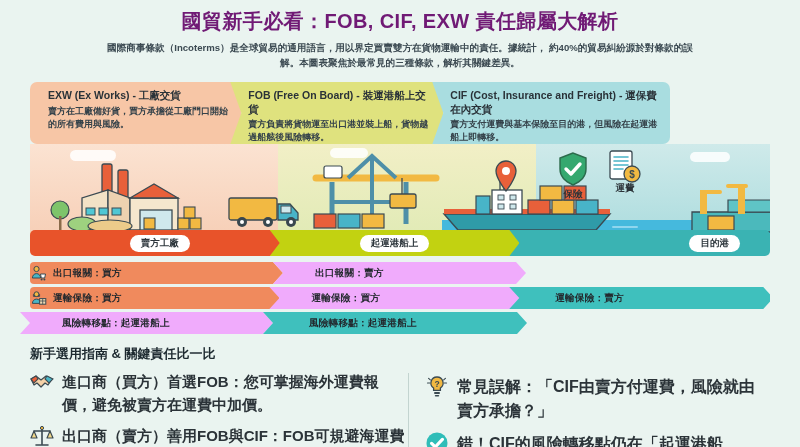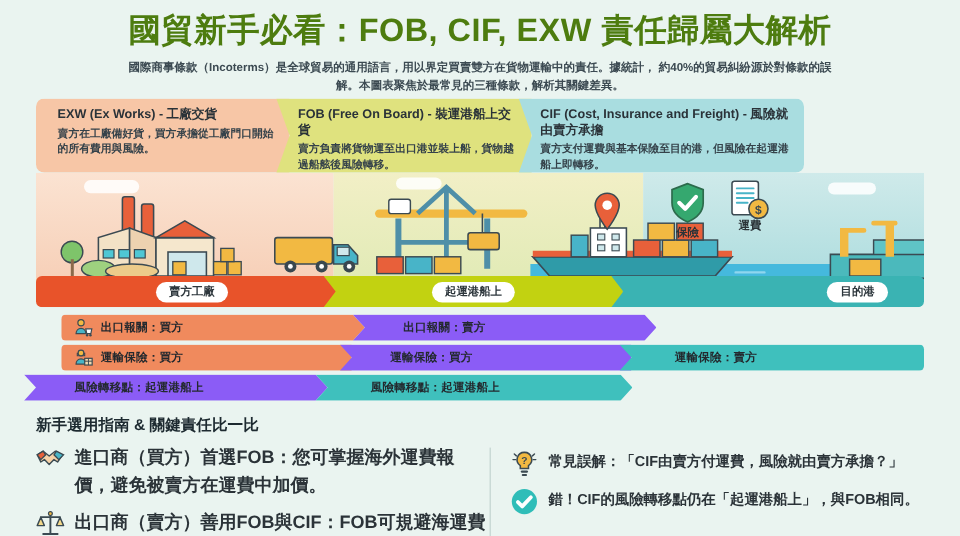--- a/index.html
+++ b/index.html
@@ -9,22 +9,22 @@
     background: #eaf4f0;
     color: #2b3338;
     overflow: hidden;
     position: relative;
   }
   .page { position: relative; width: 800px; height: 447px; background: #eaf4f0; }
 
   
   .header { padding: 9px 60px 0; text-align: center; }
   .title {
-    font-size: 27px; font-weight: bold; letter-spacing: .4px;
-    color: #4d7c0f; line-height: 1.25;
+    font-size: 20px; font-weight: bold; letter-spacing: .4px;
+    color: #701a75; line-height: 1.25;
   }
   .subtitle {
     margin: 7px auto 0; max-width: 600px;
     font-size: 9.6px; line-height: 1.55; color: #3c4a52; font-weight: 600;
   }
 
   
   .cards { position: absolute; top: 82px; left: 30px; width: 640px; height: 62px; display: flex; }
   .card {
     position: relative; height: 62px; padding: 7px 12px 0 18px; color: #2a3238;
@@ -66,41 +66,41 @@
   .dl.a .pill { margin-left: 10px; }
   .dl.c .pill { margin-left: 150px; }
 
   
   .resp { position: absolute; top: 262px; left: 30px; width: 740px; }
   .resp-row { position: relative; height: 22px; margin-bottom: 3px; display: flex; }
   .cell {
     position: relative; height: 22px; display: flex; align-items: center;
     font-size: 9.6px; font-weight: bold; color: #23292e; white-space: nowrap;
   }
-  .cell.a { width: 253px; background: #f08a5d; border-radius: 4px 0 0 4px; padding-left: 10px;
-    clip-path: polygon(0 0, 243px 0, 253px 50%, 243px 100%, 0 100%); margin-left: 21px; }
-  .cell.b { width: 253px; background: #8b5cf6; margin-left: -10px; padding-left: 30px;
+  .cell.a { width: 253px; background: #f08a5d; border-radius: 4px 0 0 4px; 
+    clip-path: polygon(0 0, 243px 0, 253px 50%, 243px 100%, 0 100%); }
+  .cell.b { width: 253px; background: #f0abfc; margin-left: -10px; padding-left: 30px;
     clip-path: polygon(0 0, 243px 0, 253px 50%, 243px 100%, 0 100%, 10px 50%); }
   .cell.c { width: 264px; background: #3fc0bd; margin-left: -10px; border-radius: 0 4px 4px 0; padding-left: 34px;
     clip-path: polygon(0 0, 254px 0, 264px 50%, 254px 100%, 0 100%, 10px 50%); }
   .cell .ico { width: 17px; height: 17px; margin-right: 6px; flex: 0 0 17px; }
   .cell .txt { letter-spacing: .2px; }
   .cell.b .txt, .cell.c .txt { margin-left: 12px; }
 
   
   .bottom { position: absolute; top: 345px; left: 30px; width: 740px; height: 96px; }
   .bottom-title { font-size: 13px; font-weight: bold; color: #1d2a30; margin-bottom: 8px; }
   .bottom-cols { display: flex; gap: 0; }
   .col-left { width: 378px; }
   .divider { width: 1px; background: #c3d4d0; margin: 2px 16px 2px 0; }
   .col-right { flex: 1; padding-top: 4px; }
   .tip { display: flex; align-items: flex-start; margin-bottom: 9px; }
   .tip .ico { width: 24px; height: 24px; flex: 0 0 24px; margin-right: 8px; margin-top: -1px; }
   .tip .body { font-size: 15px; font-weight: bold; line-height: 1.5; color: #2b3338; }
-  .col-right .tip .body { font-size: 12px; }
+  .col-right .tip .body { font-size: 16px; }
 
   svg { display: block; overflow: visible; }
 </style>
 </head>
 <body>
 
 <div class="page">
 
   <div class="header">
     <div class="title">國貿新手必看：FOB, CIF, EXW 責任歸屬大解析</div>
@@ -116,21 +116,21 @@
       <div class="card-title">EXW (Ex Works) - 工廠交貨</div>
       <div class="card-desc">賣方在工廠備好貨，買方承擔從工廠門口開始的所有費用與風險。</div>
     </div>
 
     <div class="card fob">
       <div class="card-title">FOB (Free On Board) - 裝運港船上交貨</div>
       <div class="card-desc">賣方負責將貨物運至出口港並裝上船，貨物越過船舷後風險轉移。</div>
     </div>
 
     <div class="card cif">
-      <div class="card-title">CIF (Cost, Insurance and Freight) - 風險就由賣方承擔</div>
+      <div class="card-title">CIF (Cost, Insurance and Freight) - 運保費在內交貨</div>
       <div class="card-desc">賣方支付運費與基本保險至目的港，但風險在起運港船上即轉移。</div>
     </div>
   </div>
 
   <div class="scene">
     <div class="scene-seg seg-land"></div>
     <div class="scene-seg seg-mid"></div>
     <div class="scene-seg seg-sea"></div>
 
     <div class="cloud" style="left:40px;top:6px;width:46px;height:11px;"></div>

